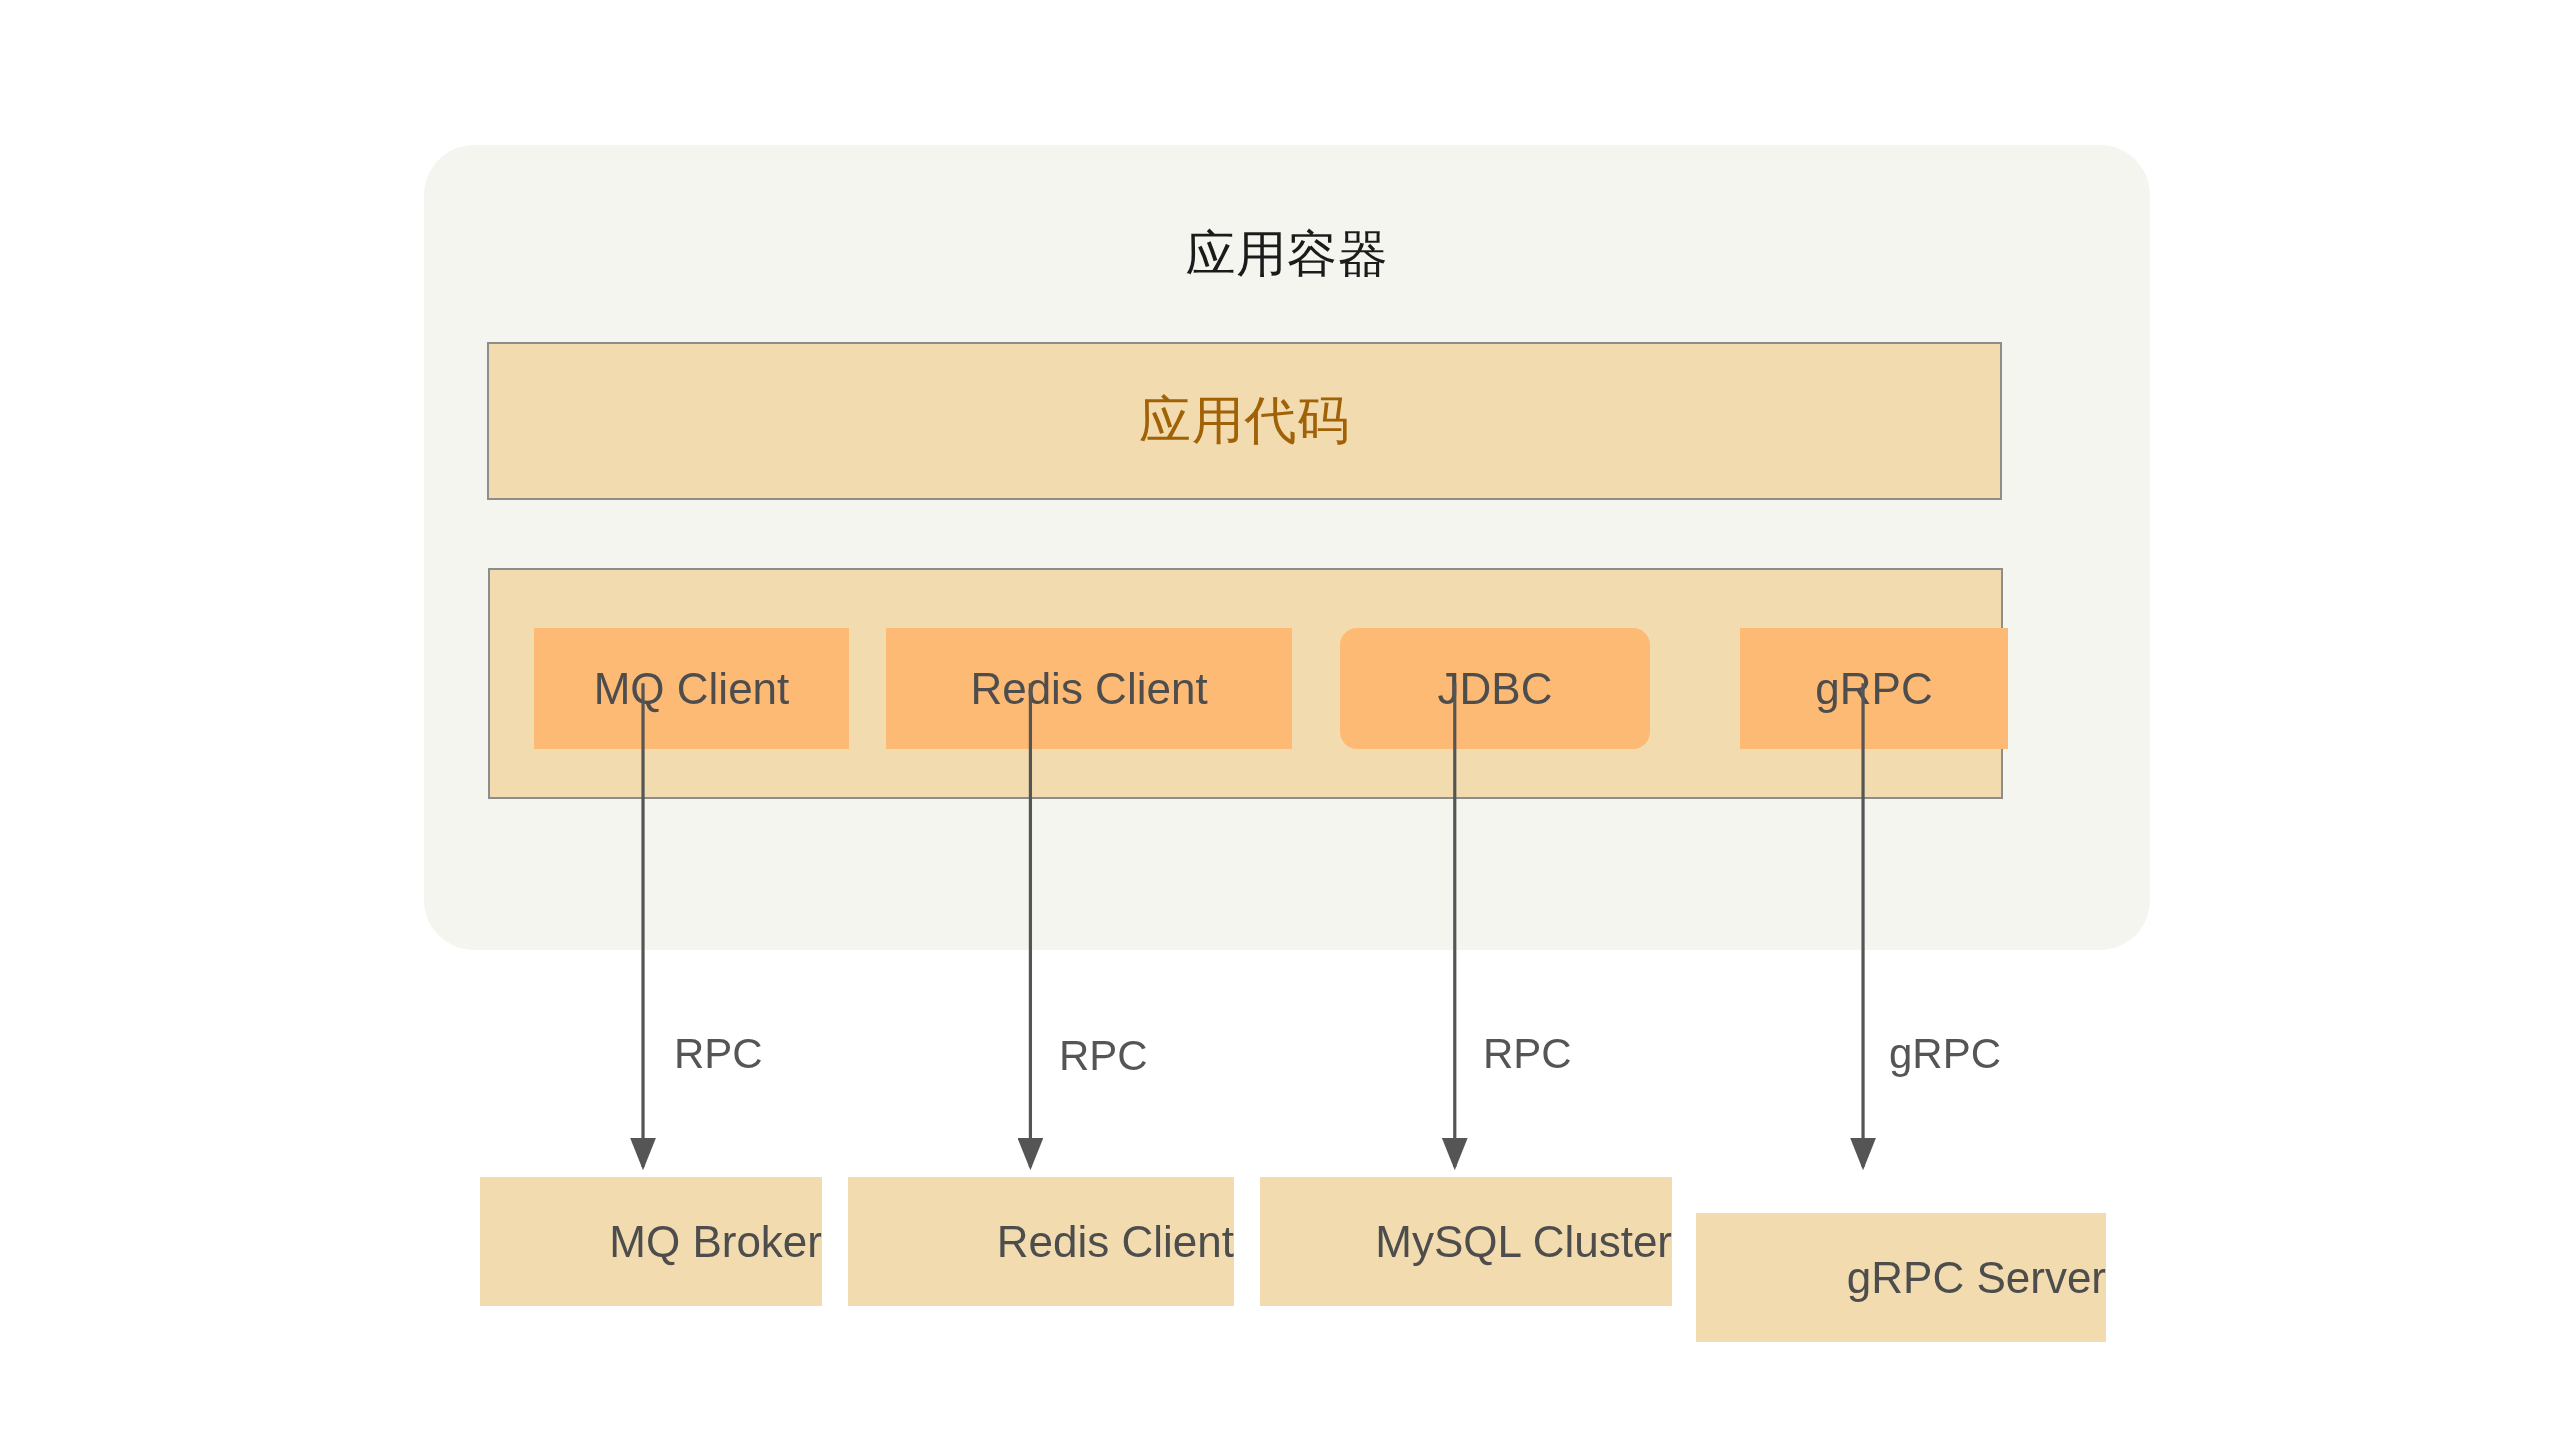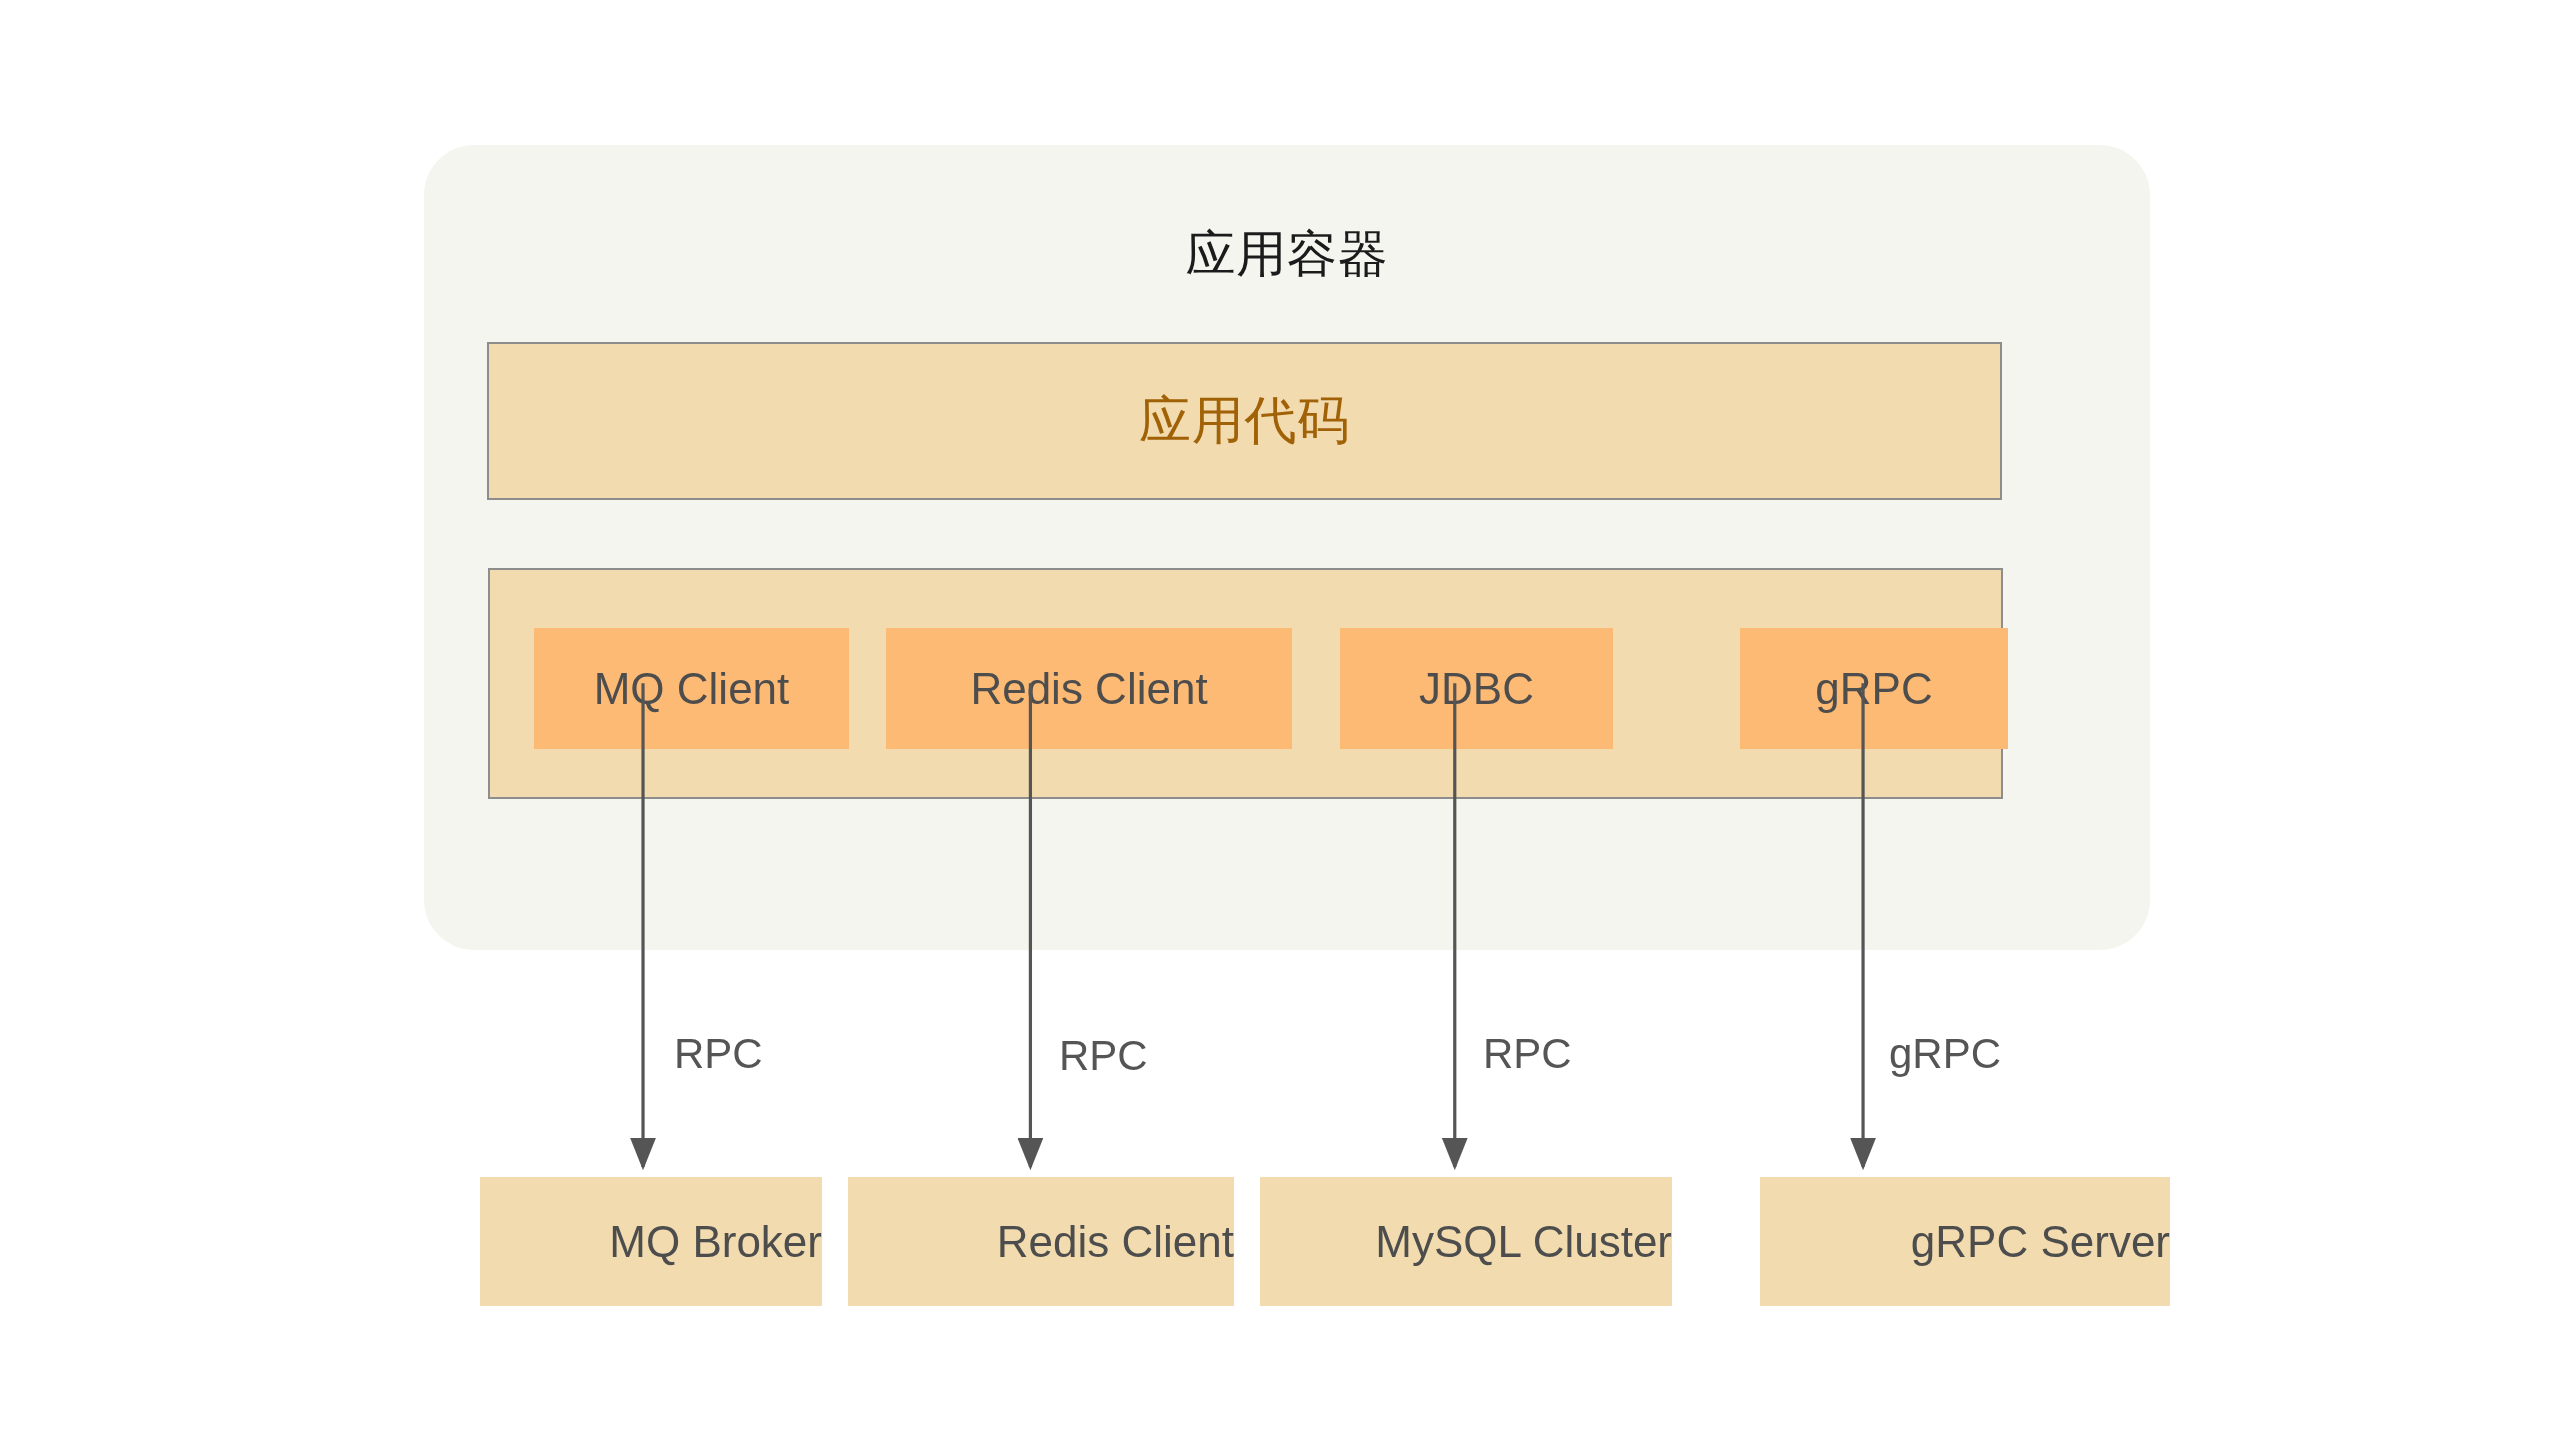--- a/index.html
+++ b/index.html
@@ -84,21 +84,21 @@
     background: #fdba74;
     display: flex;
     align-items: center;
     justify-content: center;
     font-size: 44px;
     color: #4d4d4d;
     white-space: nowrap;
   }
   .chip-mq      { left: 44px;   width: 315px; }
   .chip-redis   { left: 396px;  width: 406px; }
-  .chip-jdbc    { left: 850px; width: 273px; }
+  .chip-jdbc    { left: 850px; width: 310px; border-radius: 17px; }
   .chip-grpc    { left: 1250px; width: 268px; }
 
   
   #arrow-layer {
     position: absolute;
     left: 0;
     top: 0;
     width: 2576px;
     height: 1429px;
     pointer-events: none;
@@ -127,21 +127,21 @@
     align-items: center;
     justify-content: flex-end;
     font-size: 44px;
     color: #4d4d4d;
     white-space: nowrap;
     box-sizing: border-box;
   }
   .svc-0 { left: 480px;  width: 342px; }
   .svc-1 { left: 848px; width: 386px; }
   .svc-2 { left: 1260px; width: 412px; }
-  .svc-3 { left: 1760px; width: 410px; }
+  .svc-3 { left: 1696px; width: 410px; margin-top: 36px; }
 </style>
 </head>
 <body>
 
 <div id="canvas">
 
   <div class="app-container">
 
     <div class="container-title">应用容器</div>
 

